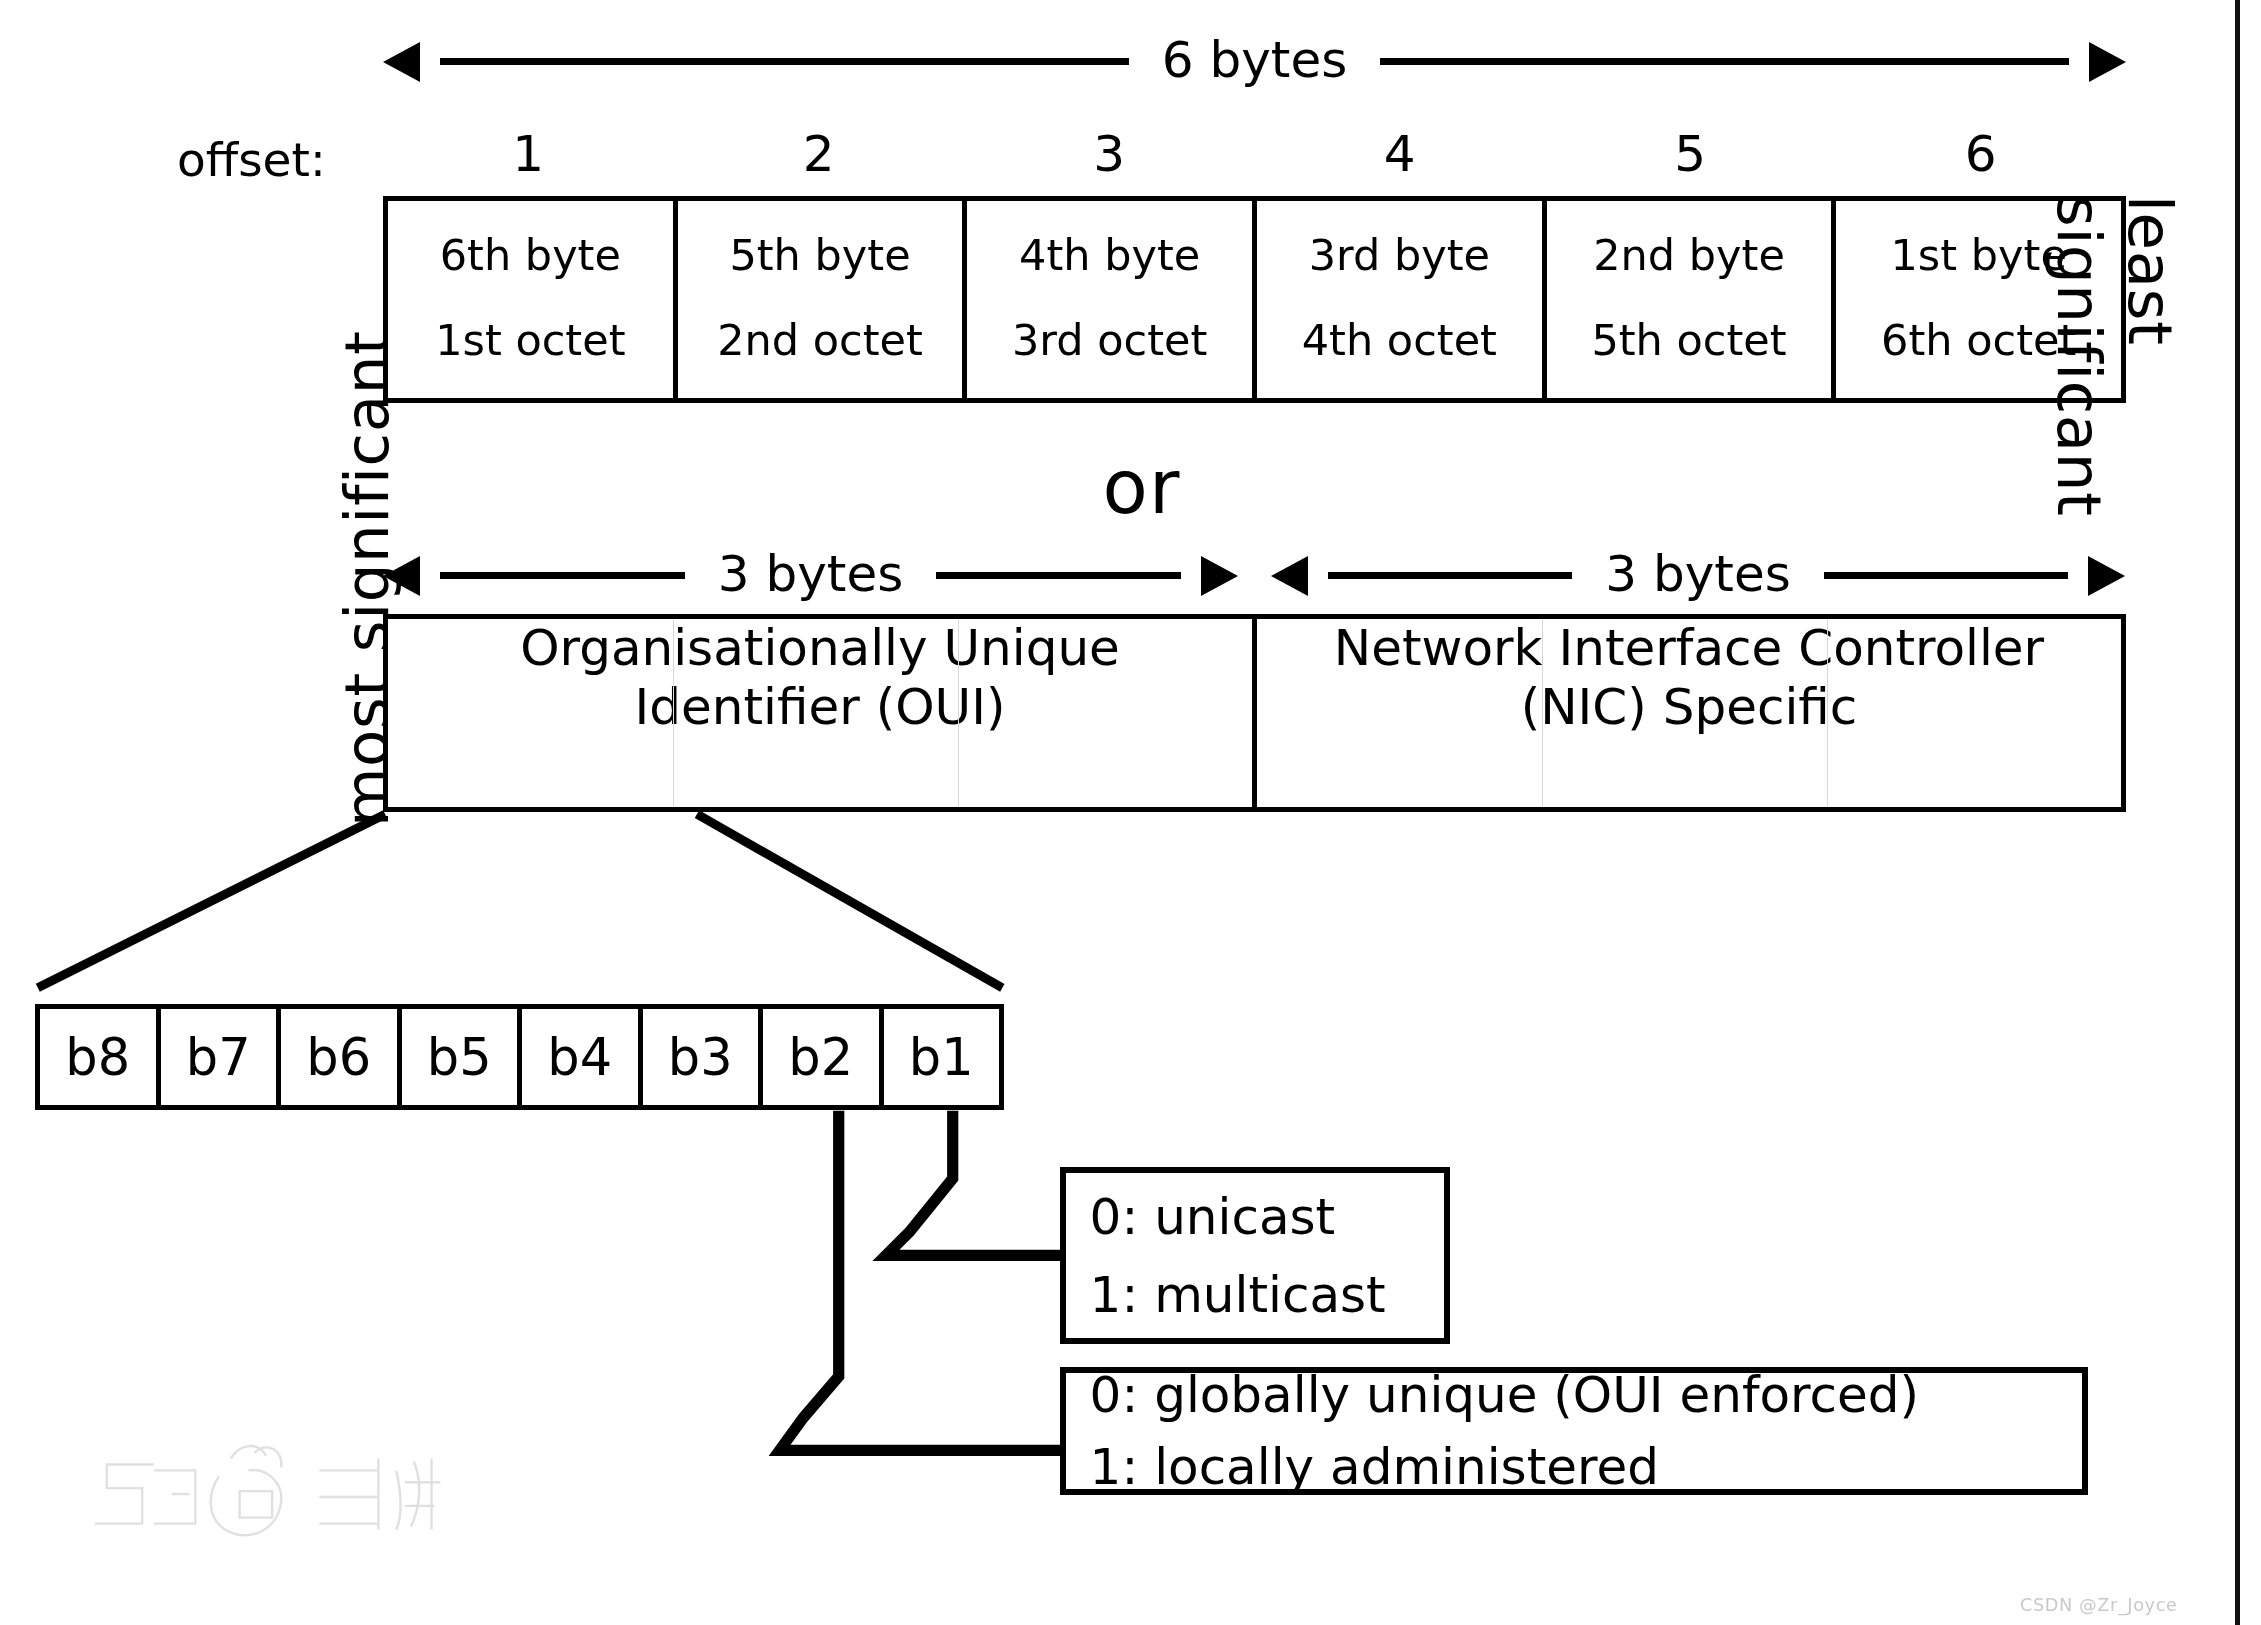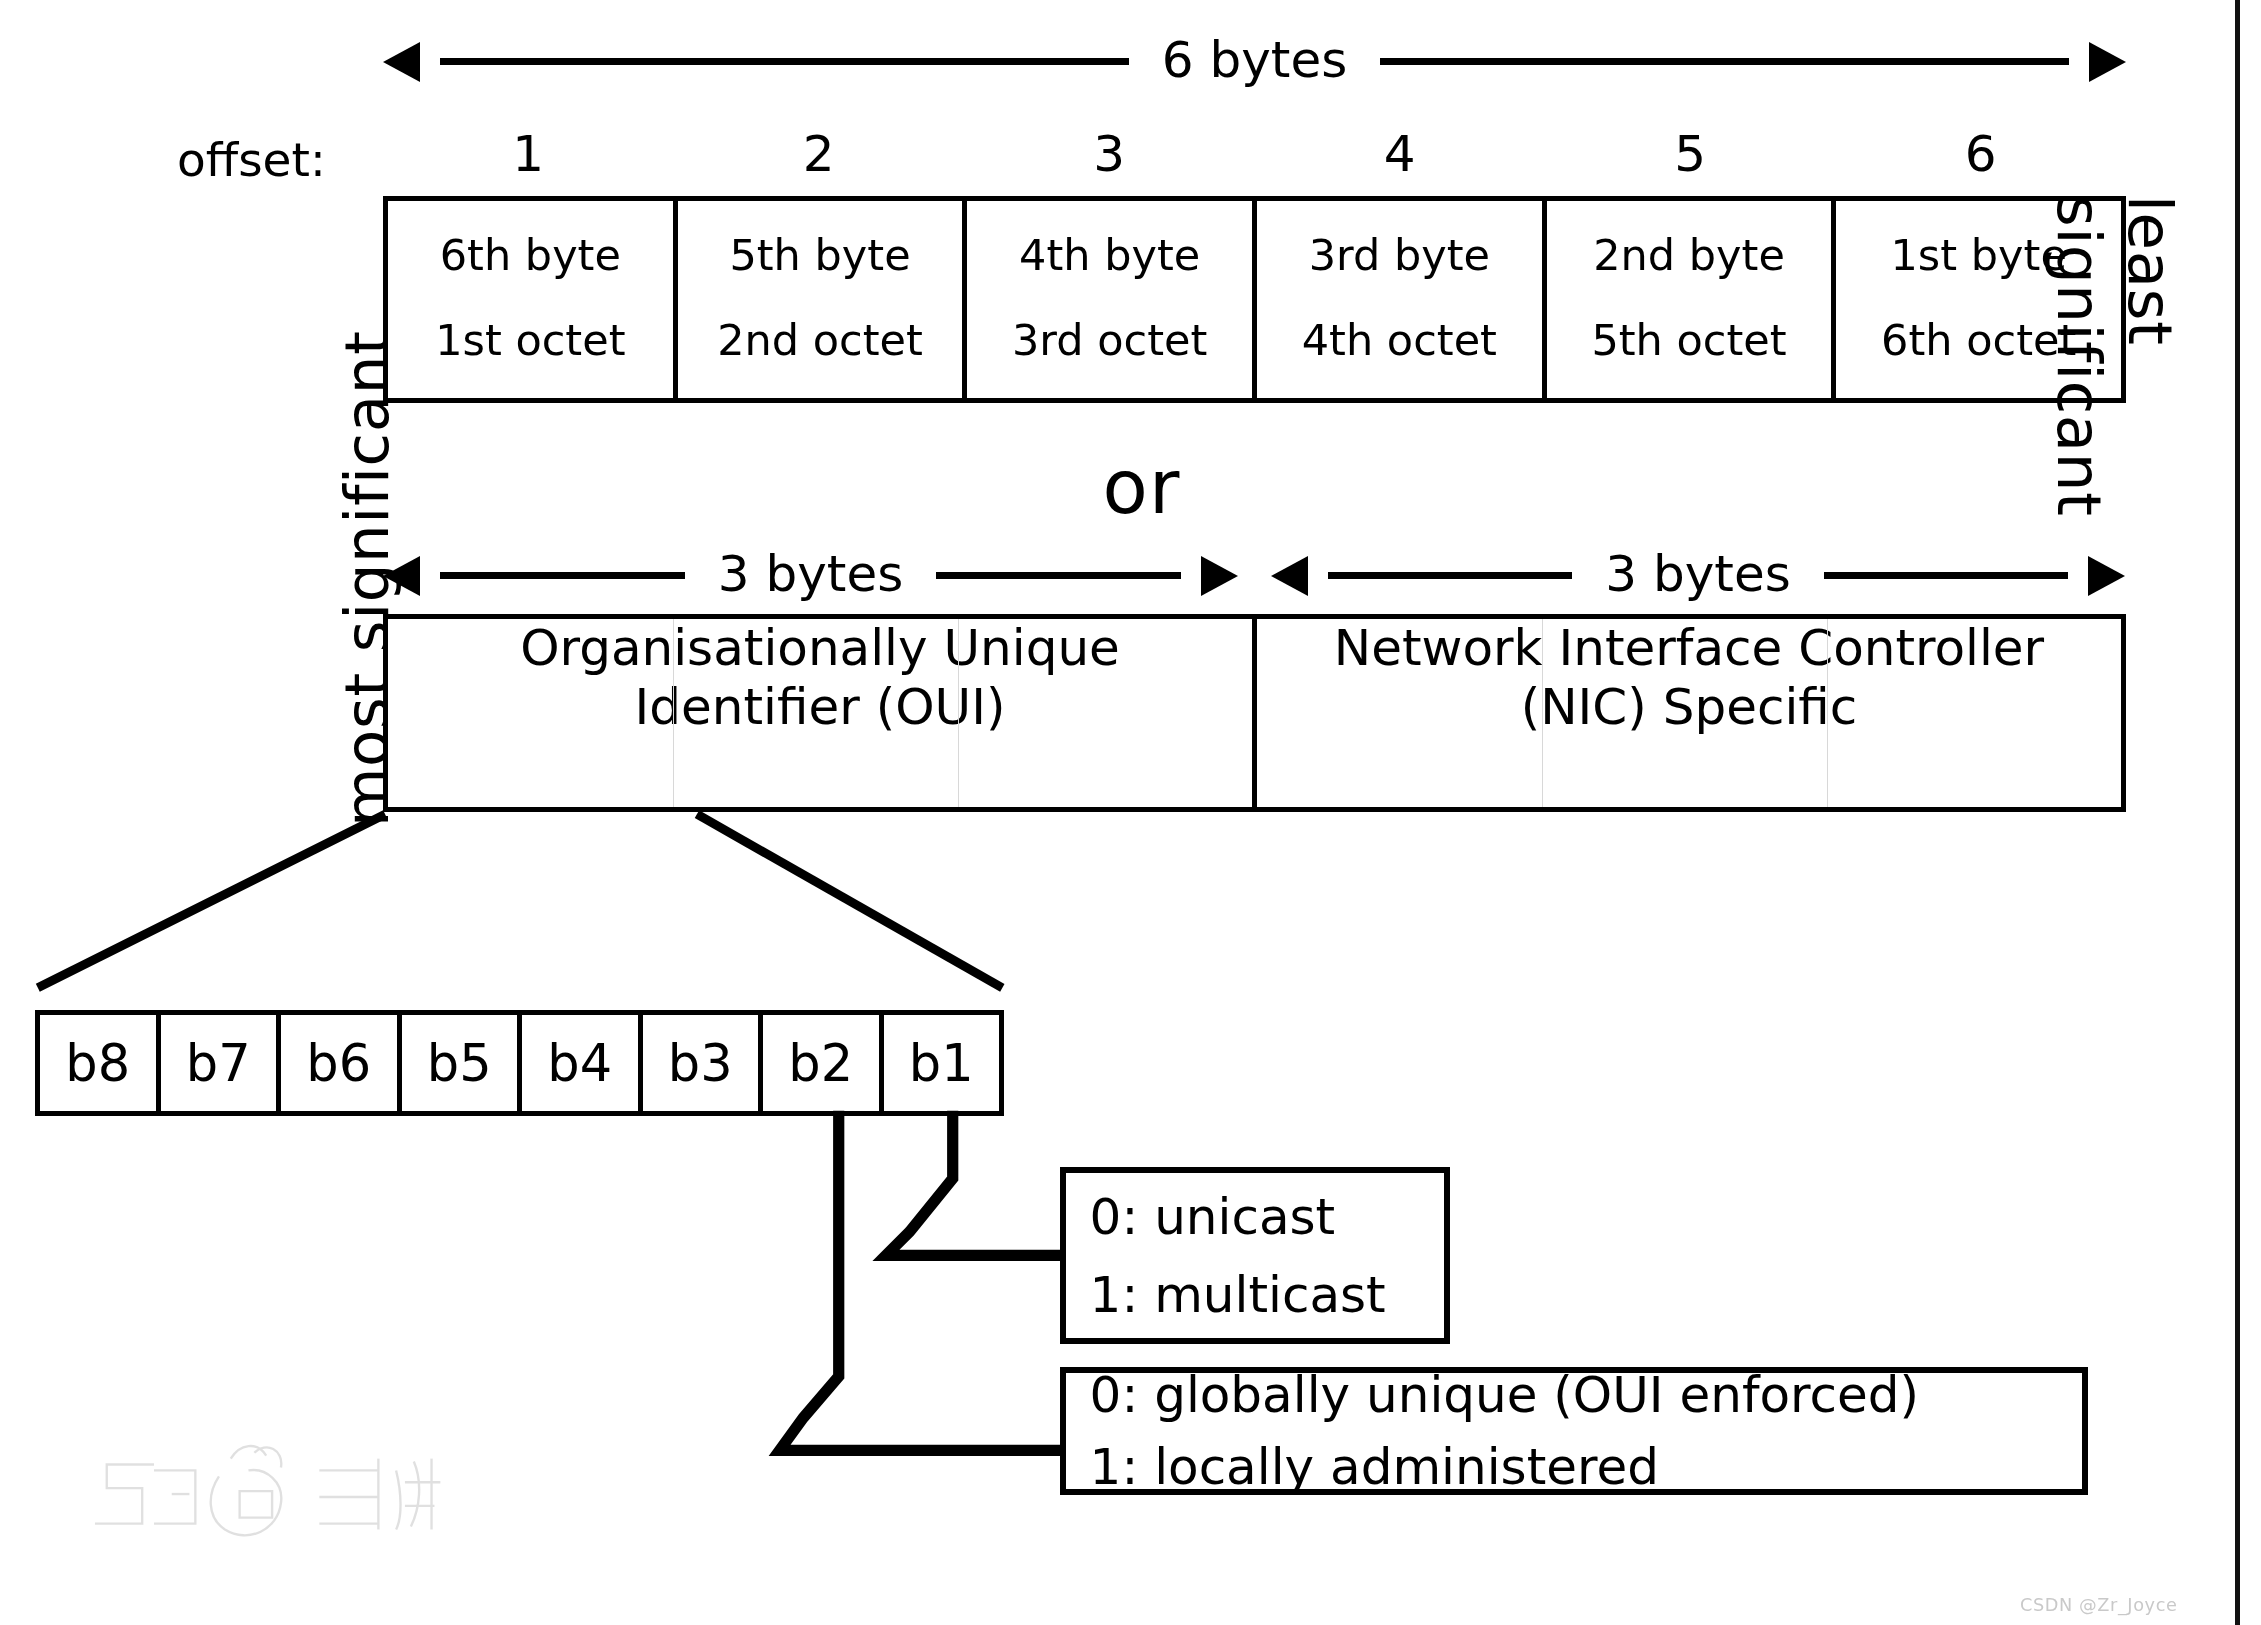--- a/index.html
+++ b/index.html
@@ -165,21 +165,20 @@
   #arrow-8bits { left: 35px; top: 945px; width: 969px; }
 
   
   #bits-table {
     position: absolute;
     left: 35px; top: 1004px;
     width: 969px; height: 106px;
     display: flex;
     border: 5.3px solid #000;
     background: #fff;
-    margin-top: 6px;
   }
   #bits-table .bit {
     flex: 1 1 0;
     border-right: 5.3px solid #000;
     display: flex;
     align-items: center;
     justify-content: center;
     font-size: 51px;
     color: #000;
   }

